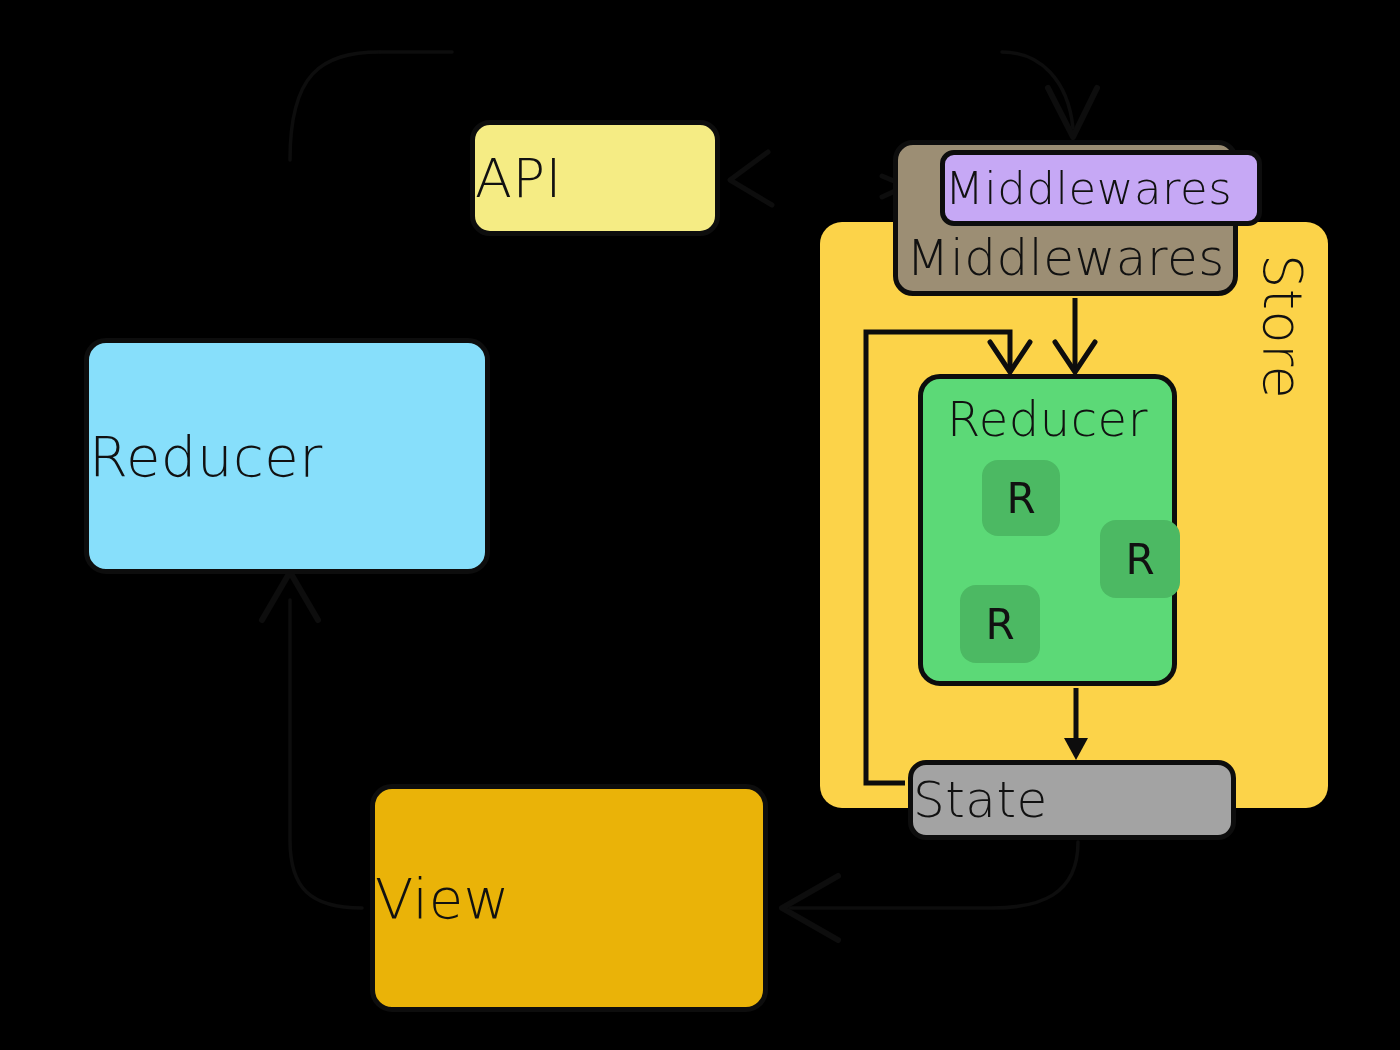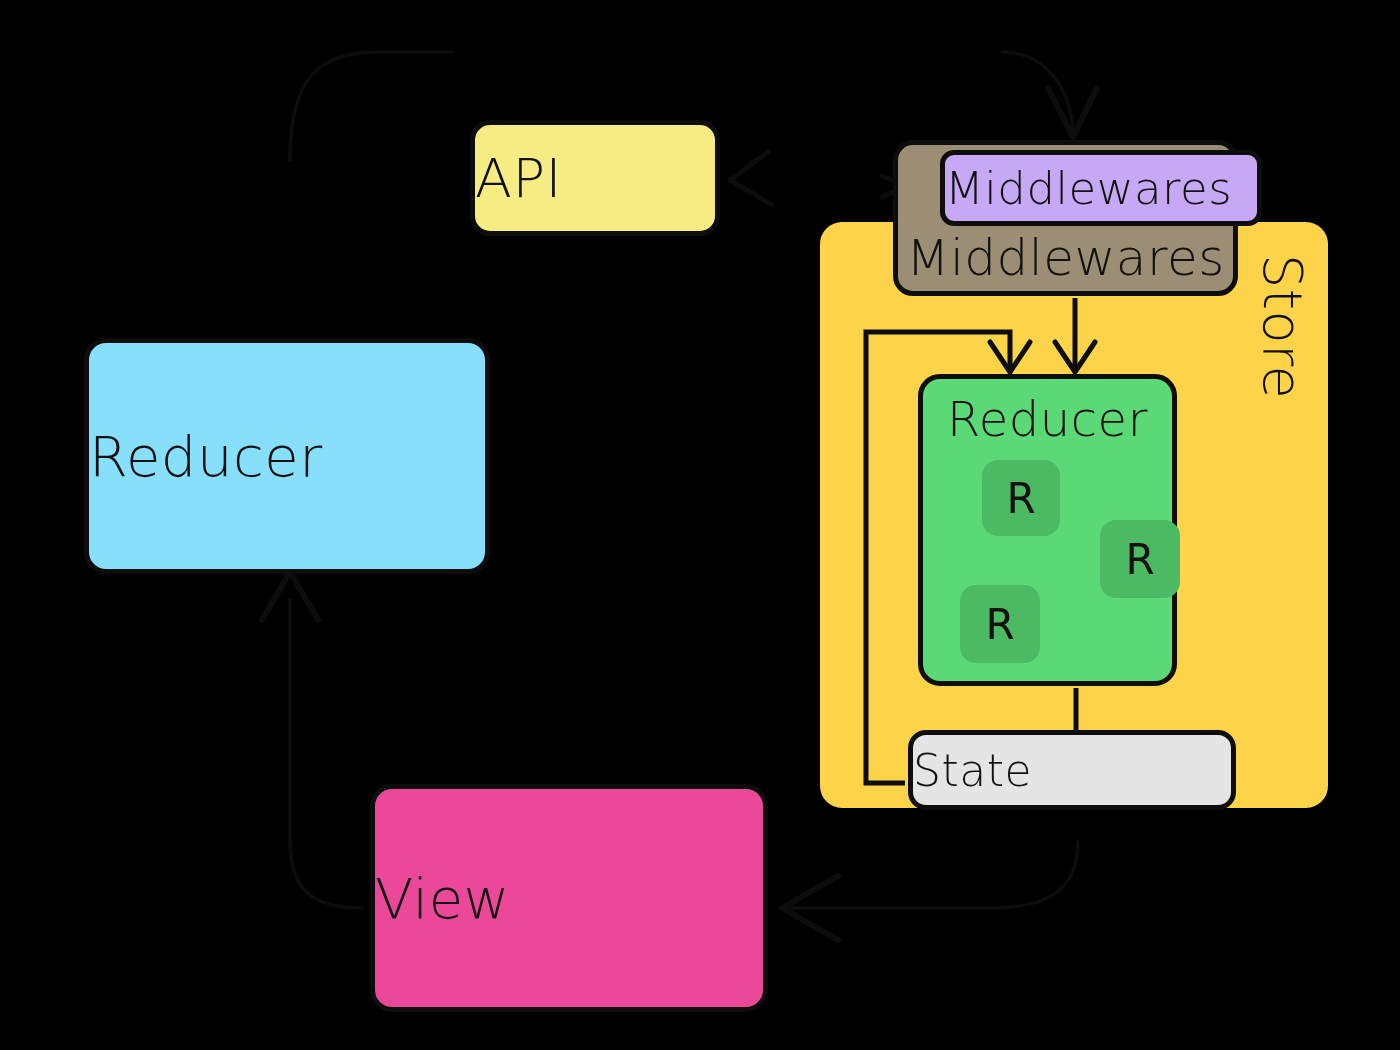--- a/index.html
+++ b/index.html
@@ -94,39 +94,39 @@
     align-items: center;
     justify-content: center;
     font-size: 42px;
     color: #111111;
   }
   #r-chip-1 { left: 982px; top: 460px; width: 78px; height: 76px; }
   #r-chip-2 { left: 1100px; top: 520px; width: 80px; height: 78px; }
   #r-chip-3 { left: 960px; top: 585px; width: 80px; height: 78px; }
 
   #node-state {
-    left: 908px; top: 730px;
+    left: 908px; top: 760px;
     width: 328px; height: 80px;
-    background: #e5e5e5;
+    background: #a3a3a3;
     border-radius: 18px;
-    font-size: 44px;
+    font-size: 50px;
   }
 
   #node-actions {
     left: 84px; top: 338px;
     width: 406px; height: 236px;
     background: #87DFFB;
     border-radius: 22px;
     font-size: 56px;
   }
 
   #node-view {
     left: 370px; top: 784px;
     width: 398px; height: 228px;
-    background: #ec4899;
+    background: #eab308;
     border-radius: 22px;
     font-size: 56px;
   }
 
   #edges {
     position: absolute;
     left: 0; top: 0;
     width: 1400px; height: 1050px;
     pointer-events: none;
   }

